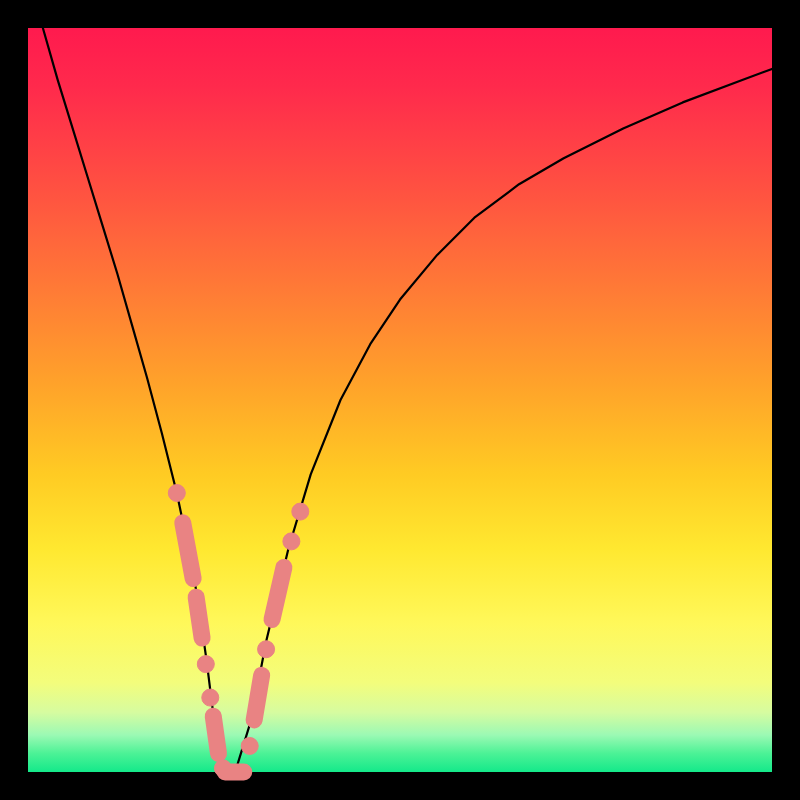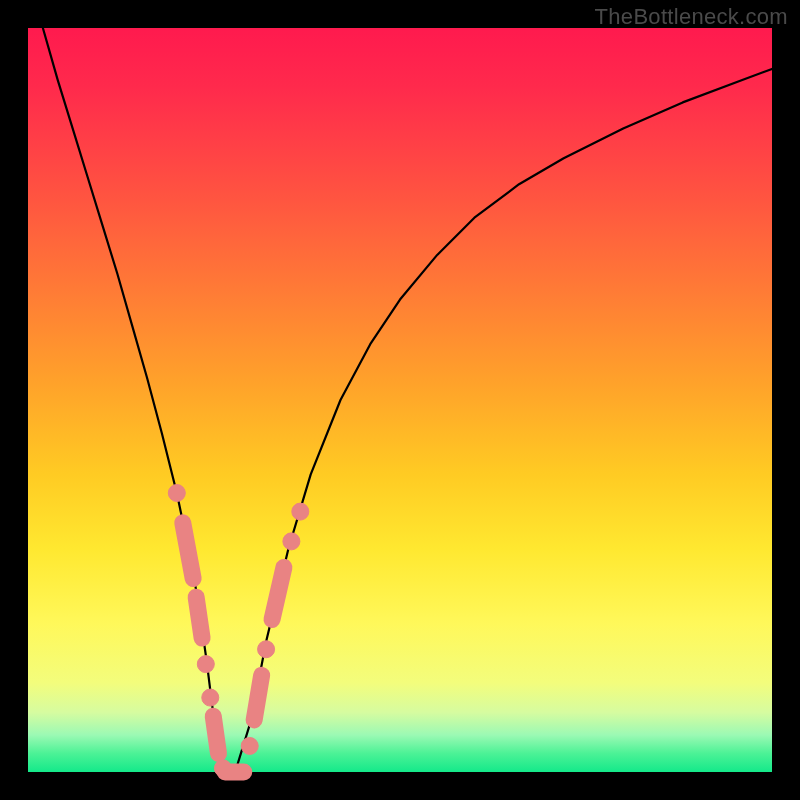--- a/index.html
+++ b/index.html
@@ -76,21 +76,20 @@
     fill: #e98383;
     stroke: #e98383;
   }
 </style>
 </head>
 <body>
 
 <div class="frame">
   <div class="plot-area"></div>
 
-  <div class="watermark">TheBottleneck.com</div>
 
   <svg class="curve-layer" viewBox="0 0 744 744" preserveAspectRatio="none">
     <path id="curve-path" class="curve" d="M14.88 0.00 L29.76 52.08 L44.64 100.44 L59.52 148.80 L74.40 197.16 L89.28 245.52 L104.16 297.60 L119.04 349.68 L133.92 405.48 L148.80 465.00 L163.68 535.68 L171.12 580.32 L178.56 632.40 L186.00 691.92 L193.44 736.56 L200.88 744.00 L208.32 740.28 L223.20 691.92 L238.08 613.80 L260.40 520.80 L282.72 446.40 L312.48 372.00 L342.24 316.20 L372.00 271.56 L409.20 226.92 L446.40 189.72 L491.04 156.24 L535.68 130.20 L595.20 100.44 L654.72 74.40 L714.24 52.08 L744.00 40.92"></path>
     <g id="markers">
         <circle cx="148.8" cy="465" r="8.5" class="marker-dot"></circle>
         <line x1="154.752" y1="494.76" x2="165.168" y2="550.56" stroke-width="17" stroke-linecap="round" class="marker-pill"></line>
         <line x1="168.144" y1="569.16" x2="174.096" y2="610.08" stroke-width="17" stroke-linecap="round" class="marker-pill"></line>
         <circle cx="177.816" cy="636.12" r="8.5" class="marker-dot"></circle>
         <circle cx="182.28" cy="669.6" r="8.5" class="marker-dot"></circle>
         <line x1="185.256" y1="688.2" x2="190.464" y2="725.4" stroke-width="17" stroke-linecap="round" class="marker-pill"></line>

